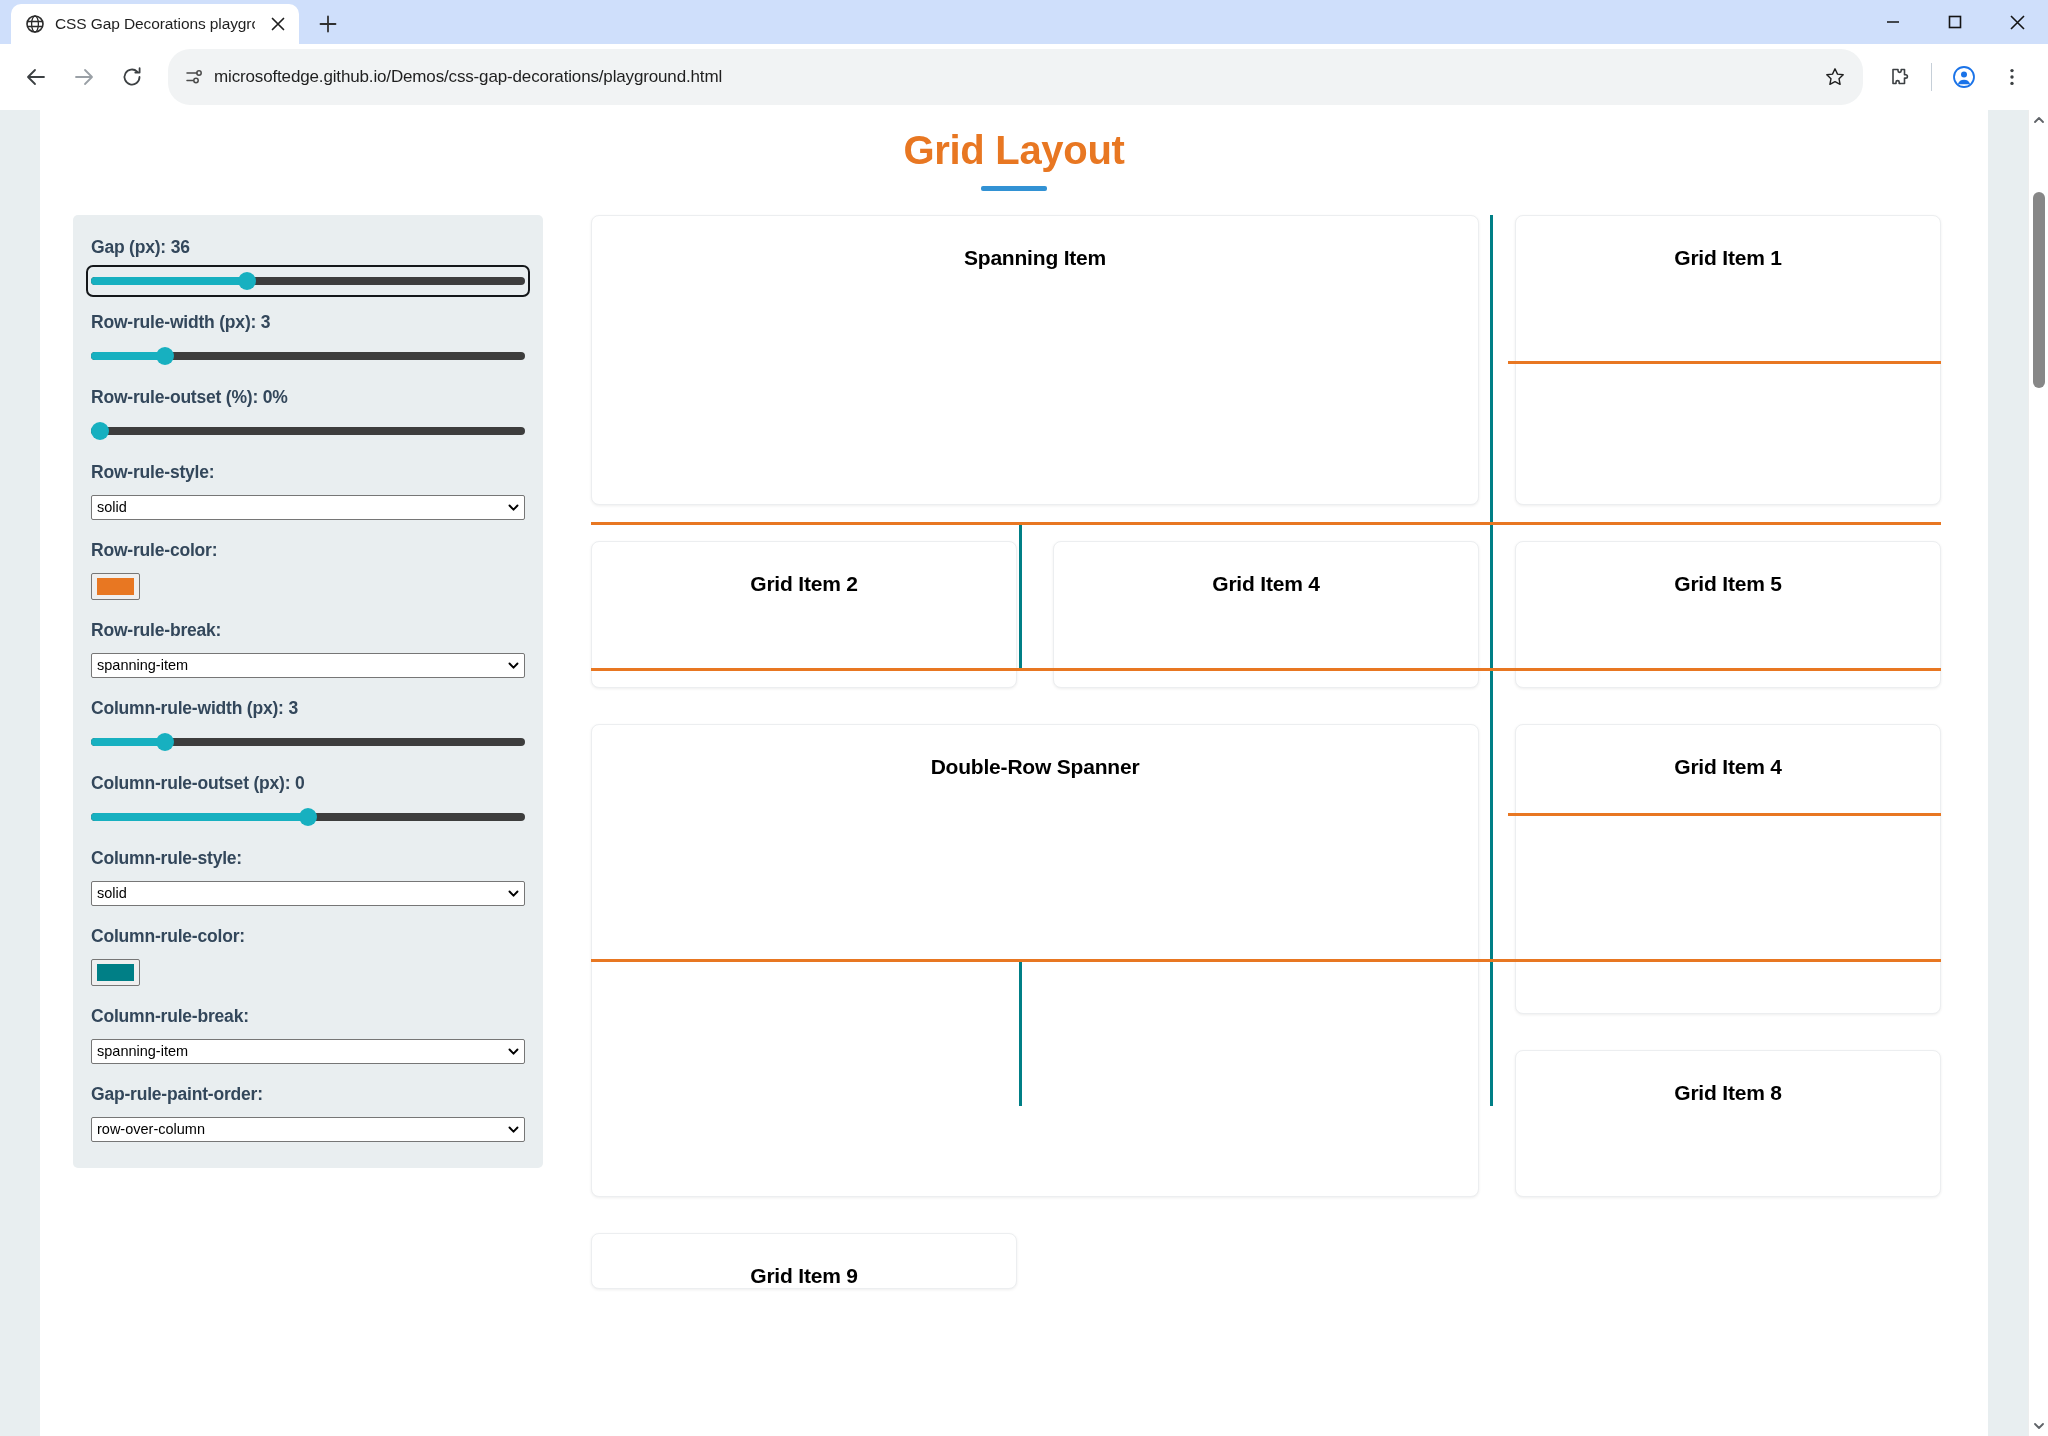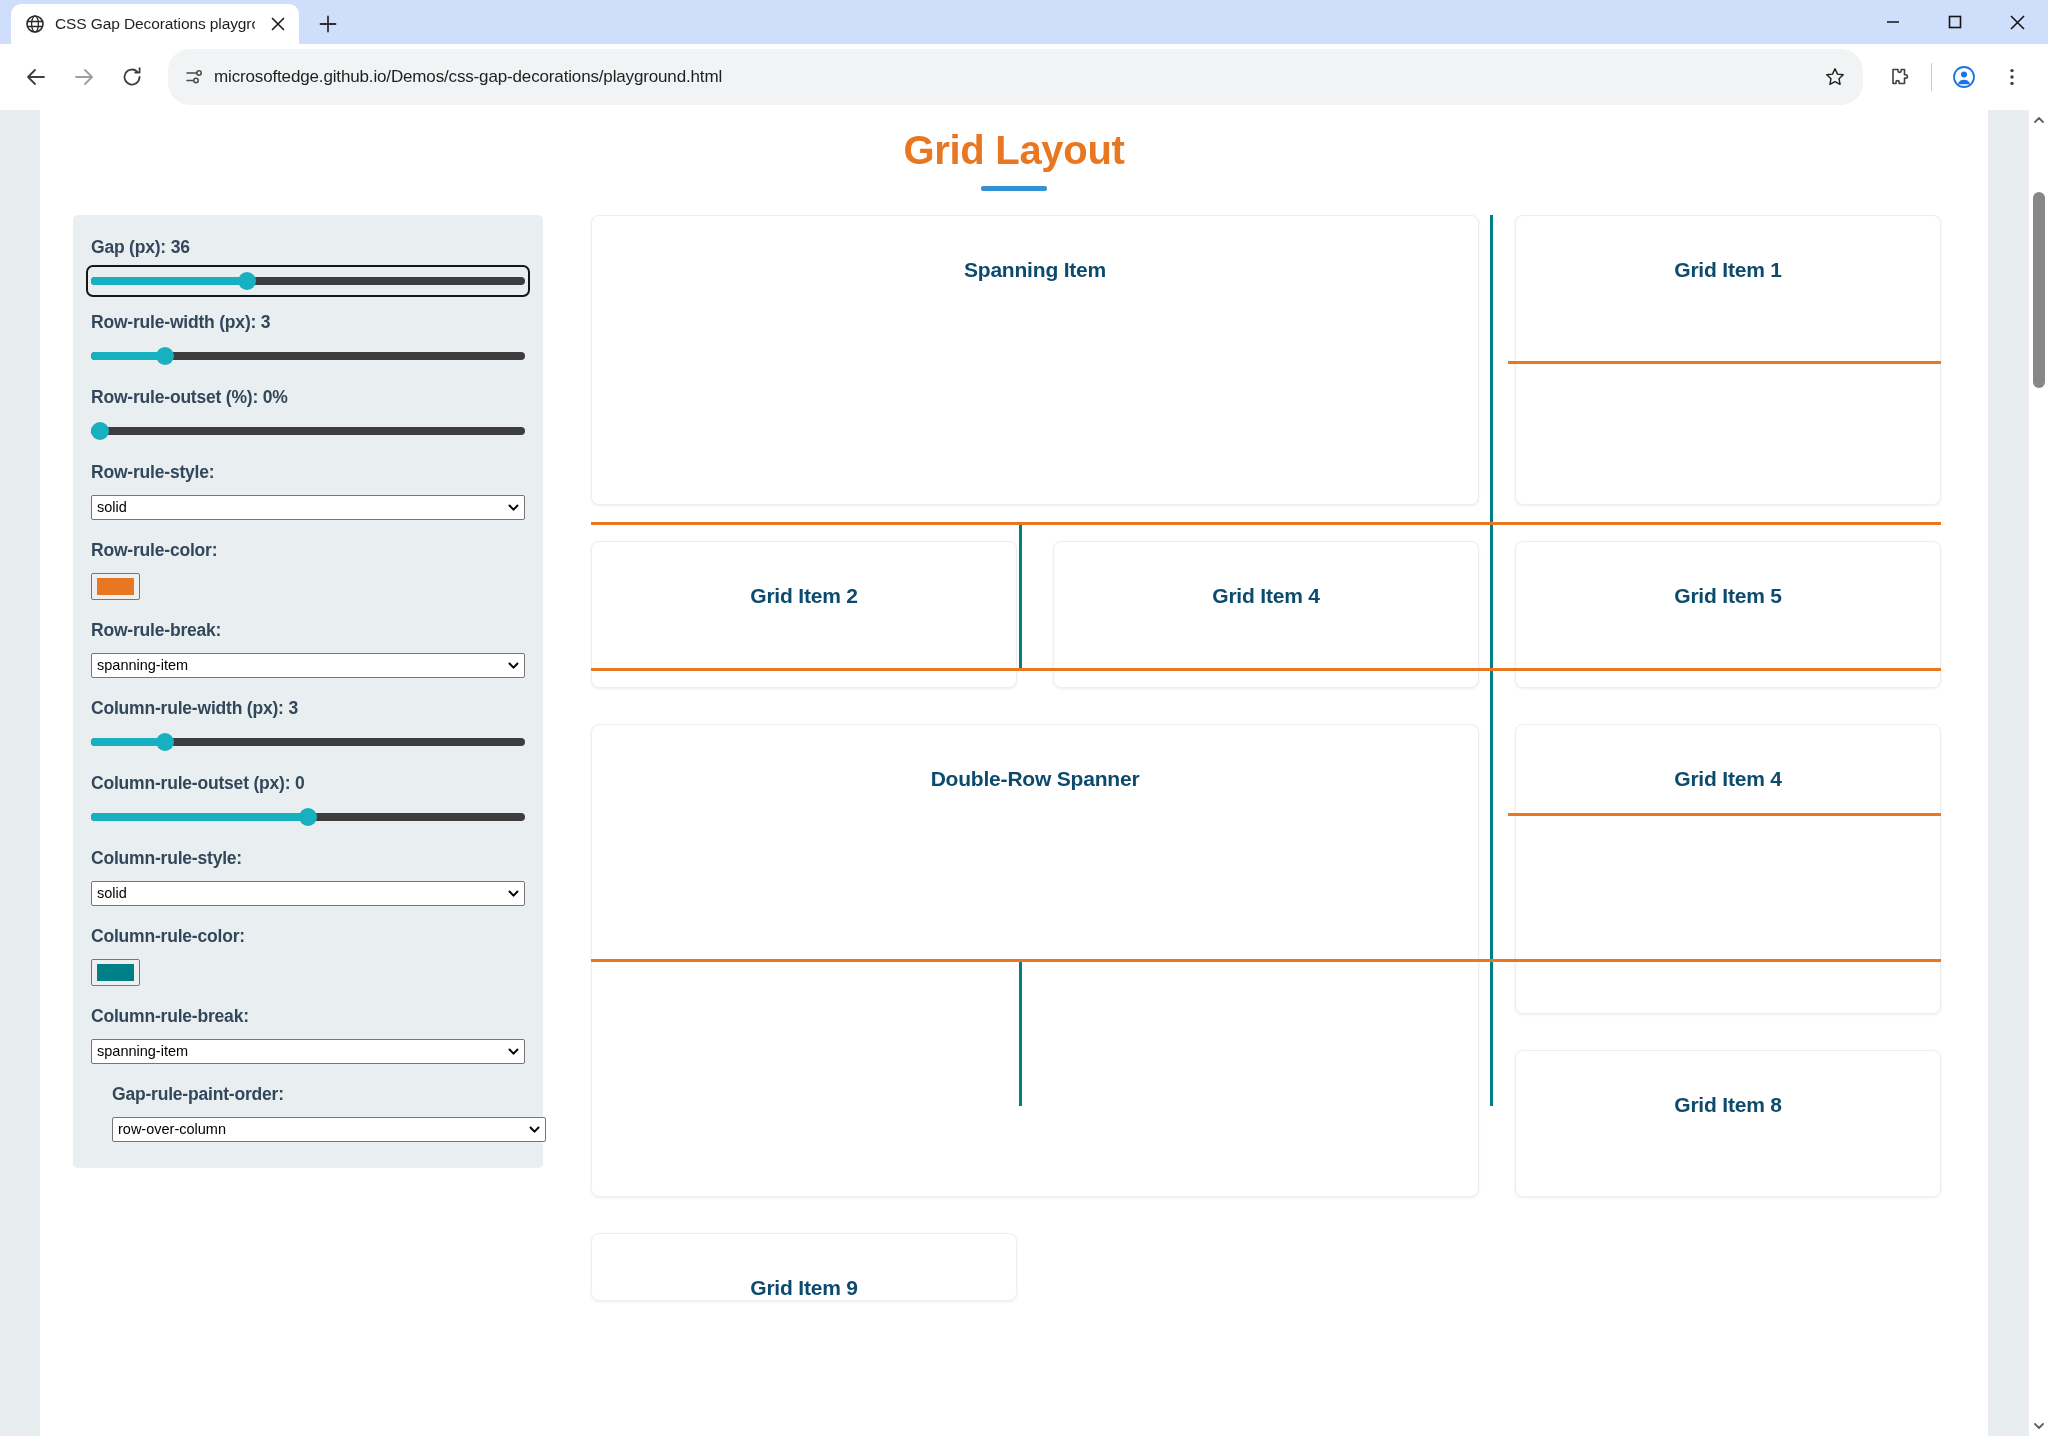--- a/index.html
+++ b/index.html
@@ -71,21 +71,21 @@
   
   .controls {
     width: 470px; flex: 0 0 470px; background: #e9eef0;
     border-radius: 5px; padding: 22px 20px 26px 18px;
   }
   .ctrl-label {
     font-size: 17.5px; font-weight: 700; color: #33475b;
     letter-spacing: -0.2px; margin-bottom: 12px;
   }
   .ctrl-block { margin-bottom: 20px; }
-  .ctrl-block:last-child { margin-bottom: 0; margin-left: 21px; }
+  .ctrl-block:last-child { margin-bottom: 0; }
 
   
   .slider { position: relative; height: 22px; width: 434px; }
   .slider.focused {
     outline: 2px solid #14171a; outline-offset: 3px; border-radius: 2px;
   }
   .slider-track {
     position: absolute; top: 7px; left: 0; right: 0; height: 8px;
     background: #3d3d3d; border-radius: 4px;
   }
@@ -115,22 +115,22 @@
     flex: 1 1 auto; position: relative;
     display: grid;
     grid-template-columns: 1fr 1fr 1fr;
     grid-template-rows: 290px 147px 290px 147px;
     gap: 36px;
   }
   .gi {
     background: #ffffff; border: 1px solid #eceef0; border-radius: 8px;
     box-shadow: 0 1px 3px rgba(0,0,0,0.07);
     display: flex; align-items: flex-start; justify-content: center;
-    padding-top: 42px;
-    font-size: 21px; font-weight: 700; color: #0c4a6e; letter-spacing: -0.2px;
+    padding-top: 30px;
+    font-size: 21px; font-weight: 700; color: #000000; letter-spacing: -0.2px;
   }
   .gi.span2 { grid-column: span 2; }
   .gi.rowspan2 { grid-row: span 2; }
 
   
   .rules { position: absolute; inset: 0; pointer-events: none; }
   .rule-col { position: absolute; width: 3px; background: #007f86; }
   .rule-row { position: absolute; height: 3px; background: #e87722; }
 </style>
 </head>

